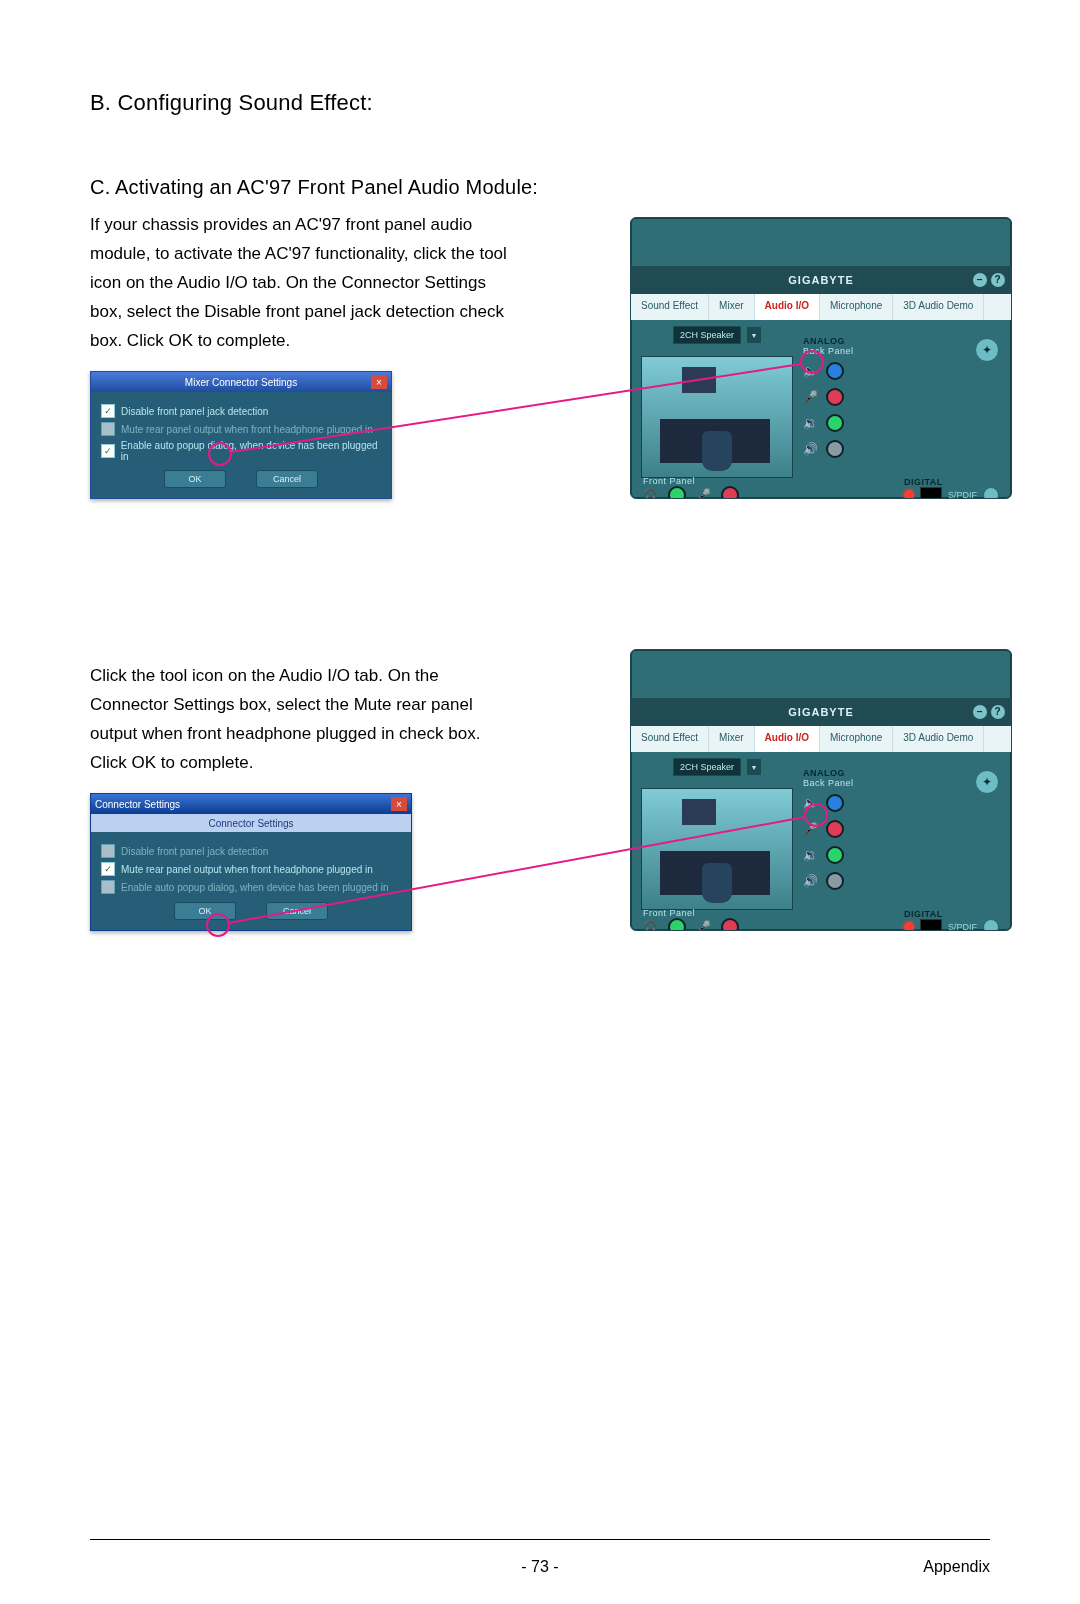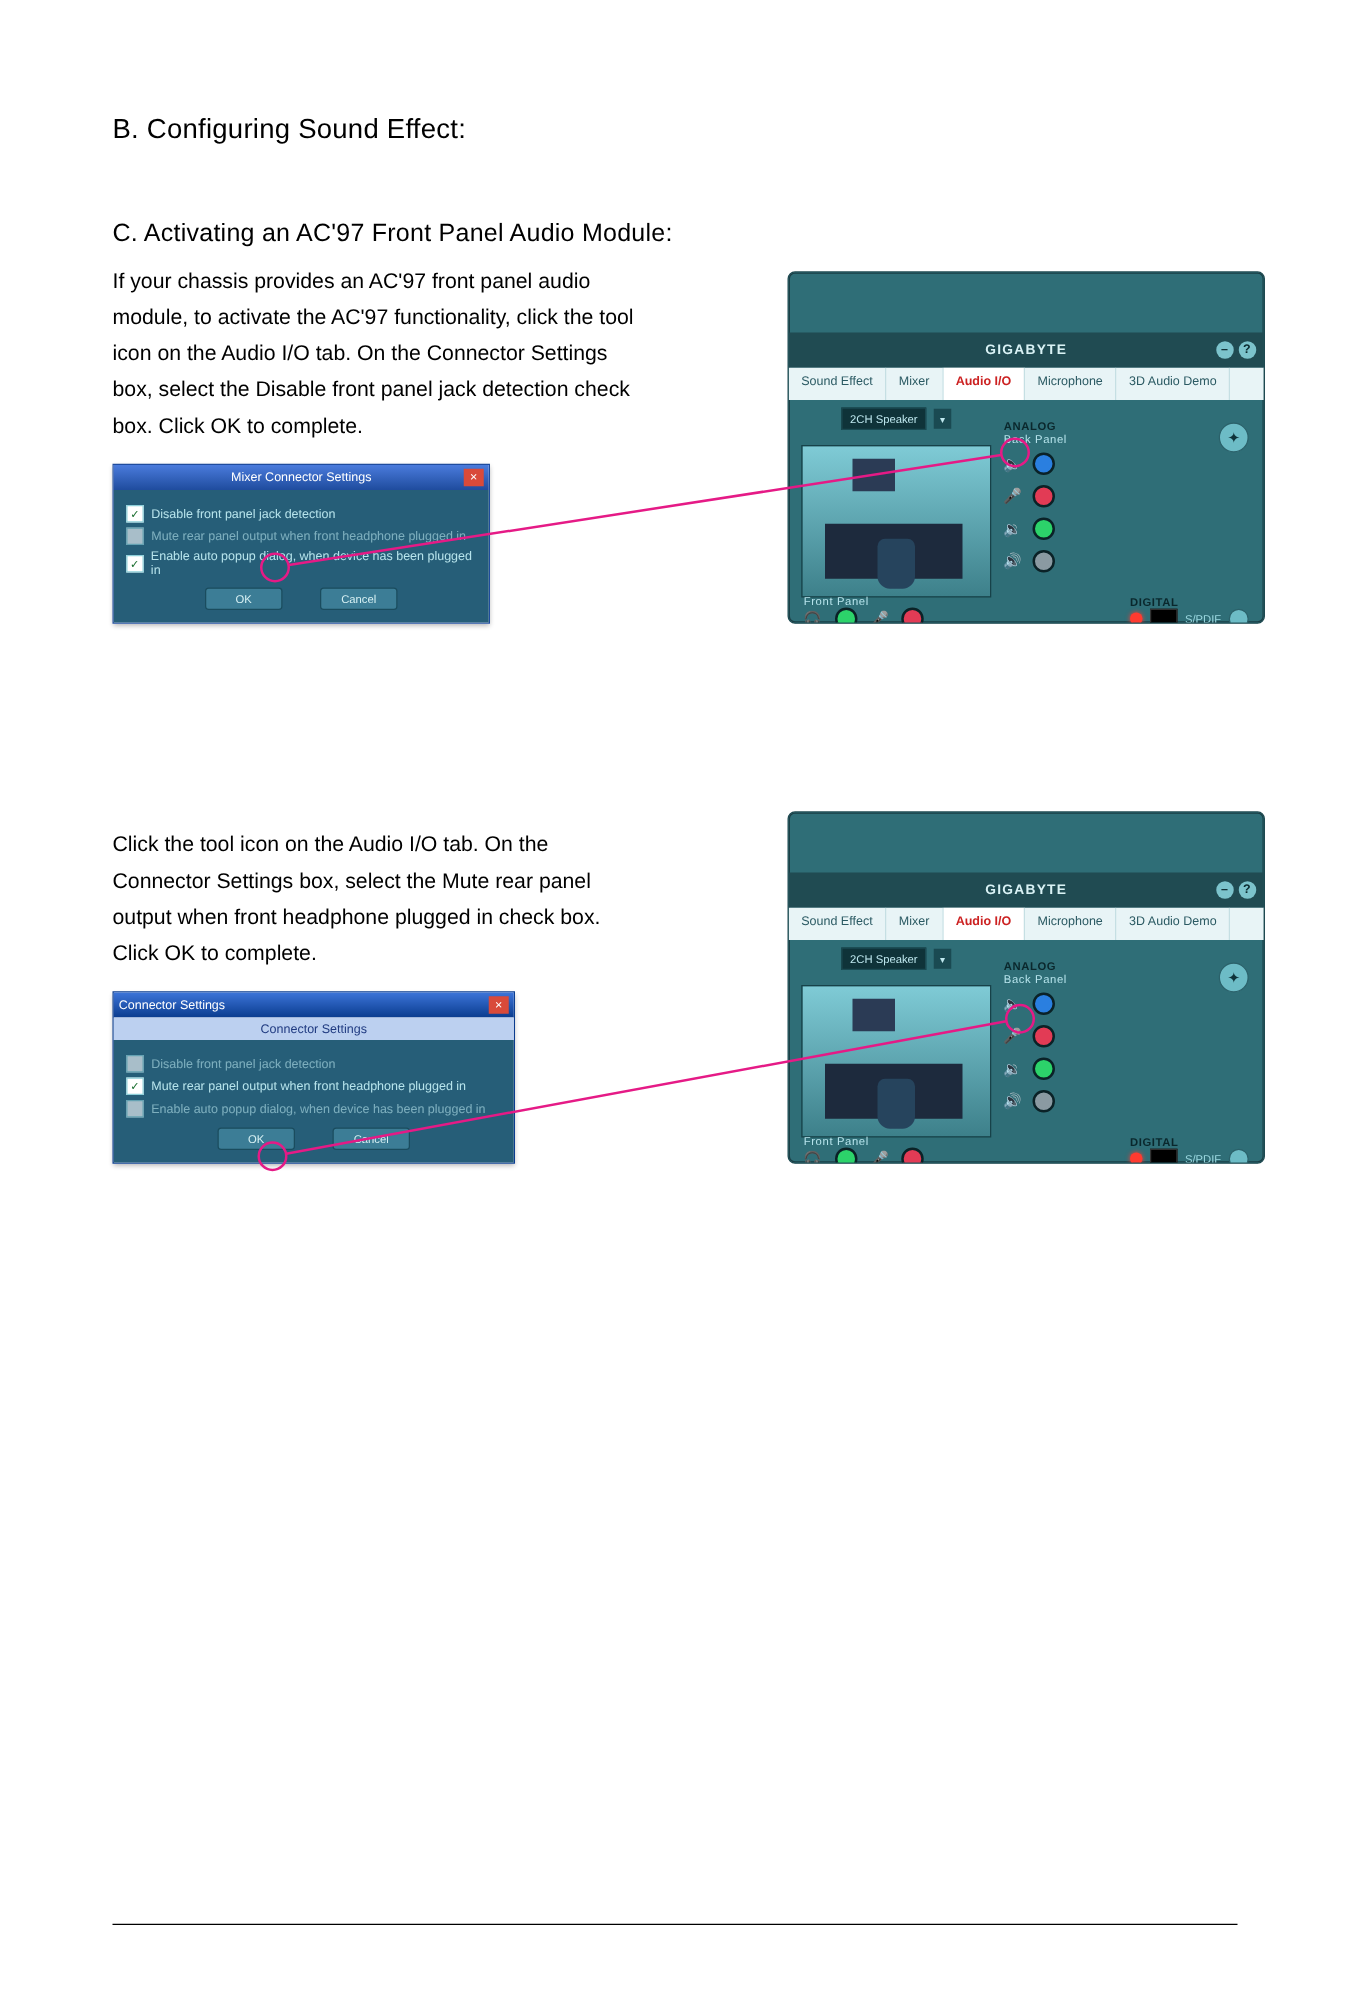--- a/index.html
+++ b/index.html
@@ -305,13 +305,18 @@
     </div>
 
     <svg class="callout" style="left:108px;top:150px;width:650px;height:170px">
       <circle cx="20" cy="126" r="11"></circle>
       <circle cx="618" cy="16" r="11"></circle>
       <line x1="31" y1="124" x2="607" y2="18"></line>
     </svg>
   </div>
 
   <hr class="foot">
+  <div class="footer">
+    <span></span>
+    <span class="pg">- 73 -</span>
+    <span>Appendix</span>
+  </div>
 </div>
 
 </body></html>

